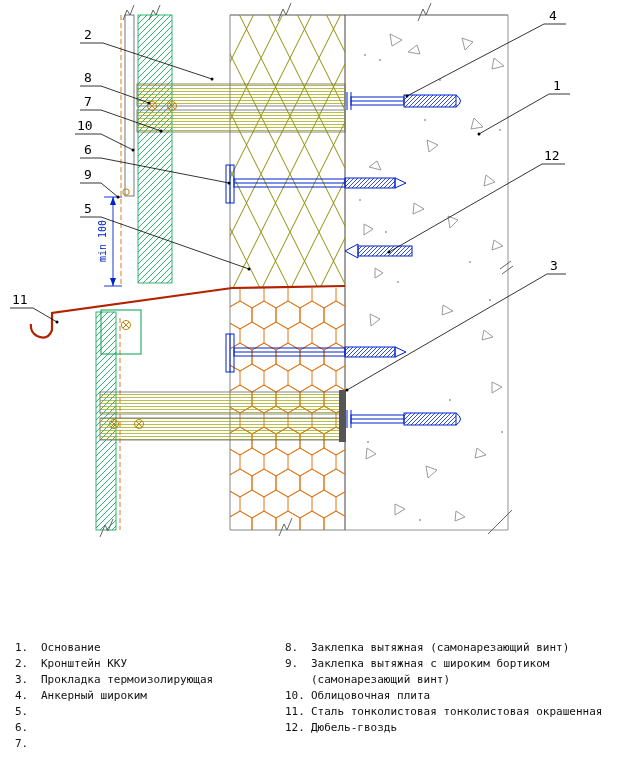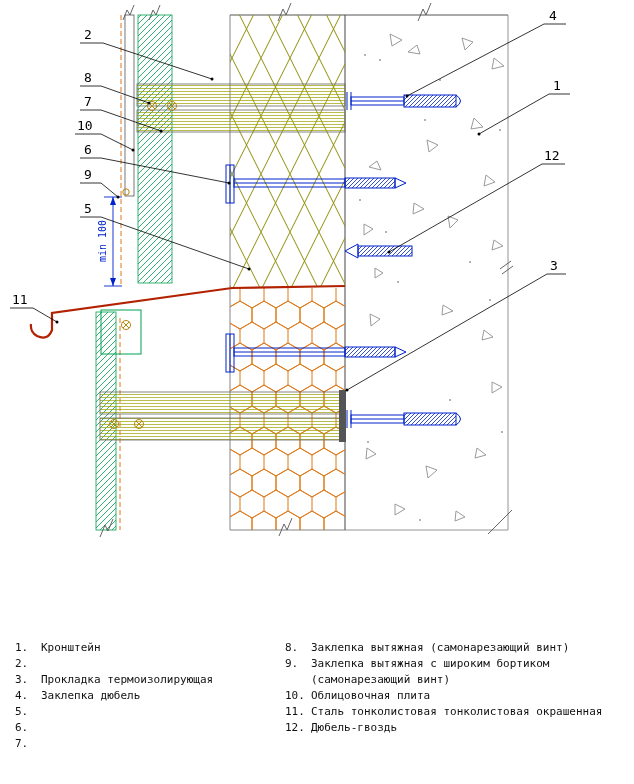--- a/index.html
+++ b/index.html
@@ -248,32 +248,33 @@
           <circle cx="57" cy="322" r="1.5" fill="#000" stroke="none"></circle>
       <text x="12" y="304" fill="#000" stroke="none">11</text>
     </g>
   </g>
 </svg>
 
 <div class="legend">
   <div class="legend-col col-left">
     <div class="legend-item">
       <span class="li-num">1.</span>
-      <span class="li-text">Кронштейн</span>
+      <span class="li-text">Основание</span>
     </div>
     <div class="legend-item">
       <span class="li-num">2.</span>
+      <span class="li-text">Кронштейн ККУ</span>
     </div>
     <div class="legend-item">
       <span class="li-num">3.</span>
       <span class="li-text">Прокладка термоизолирующая</span>
     </div>
     <div class="legend-item">
       <span class="li-num">4.</span>
-      <span class="li-text">Заклепка дюбель</span>
+      <span class="li-text">Анкерный широким</span>
     </div>
     <div class="legend-item">
       <span class="li-num">5.</span>
     </div>
     <div class="legend-item">
       <span class="li-num">6.</span>
     </div>
     <div class="legend-item">
       <span class="li-num">7.</span>
     </div>

